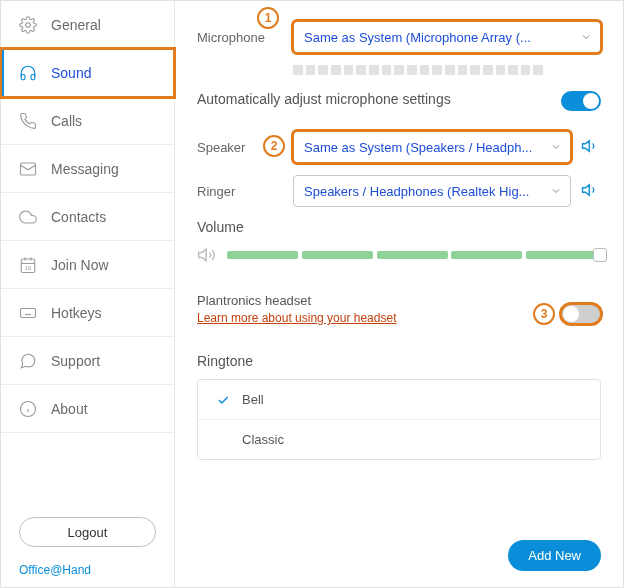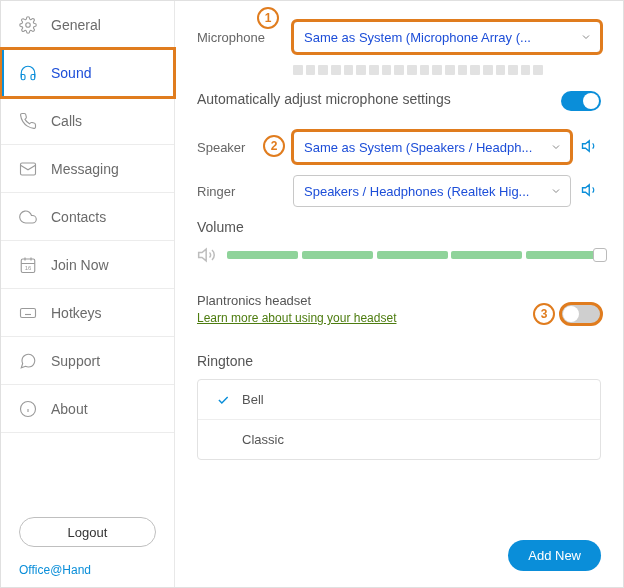--- a/index.html
+++ b/index.html
@@ -216,21 +216,21 @@
     border: 1px solid #bbb;
     border-radius: 3px;
   }
   .headset-row {
     display: flex;
     align-items: flex-end;
     justify-content: space-between;
     margin-bottom: 28px;
   }
   .headset-left .link {
-    color: #4d7c0f;
+    color: #c2410c;
     text-decoration: underline;
     font-size: 12px;
     cursor: pointer;
   }
   .headset-right {
     display: flex;
     align-items: center;
     gap: 6px;
   }
   .ringtone-box {

